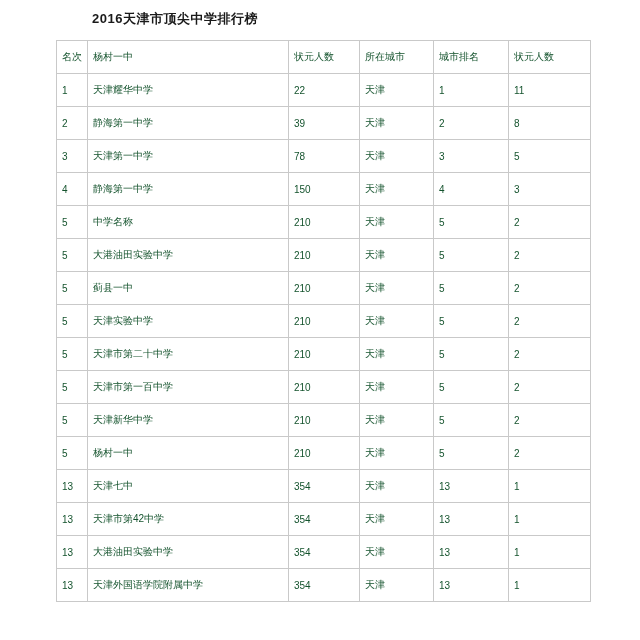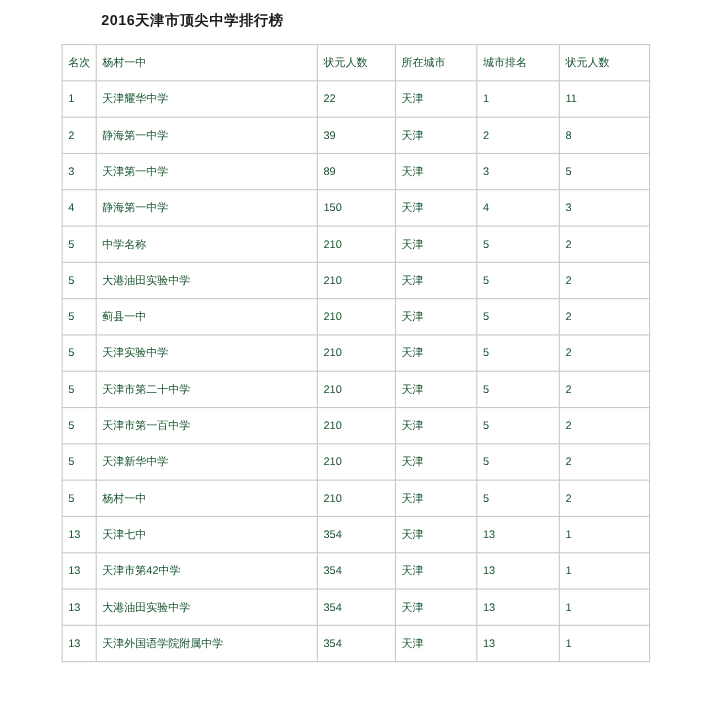--- a/index.html
+++ b/index.html
@@ -93,21 +93,21 @@
           <td>2</td>
           <td>静海第一中学</td>
           <td>39</td>
           <td>天津</td>
           <td>2</td>
           <td>8</td>
         </tr>
         <tr>
           <td>3</td>
           <td>天津第一中学</td>
-          <td>89</td>
+          <td>78</td>
           <td>天津</td>
           <td>3</td>
           <td>5</td>
         </tr>
         <tr>
           <td>4</td>
           <td>静海第一中学</td>
           <td>150</td>
           <td>天津</td>
           <td>4</td>

